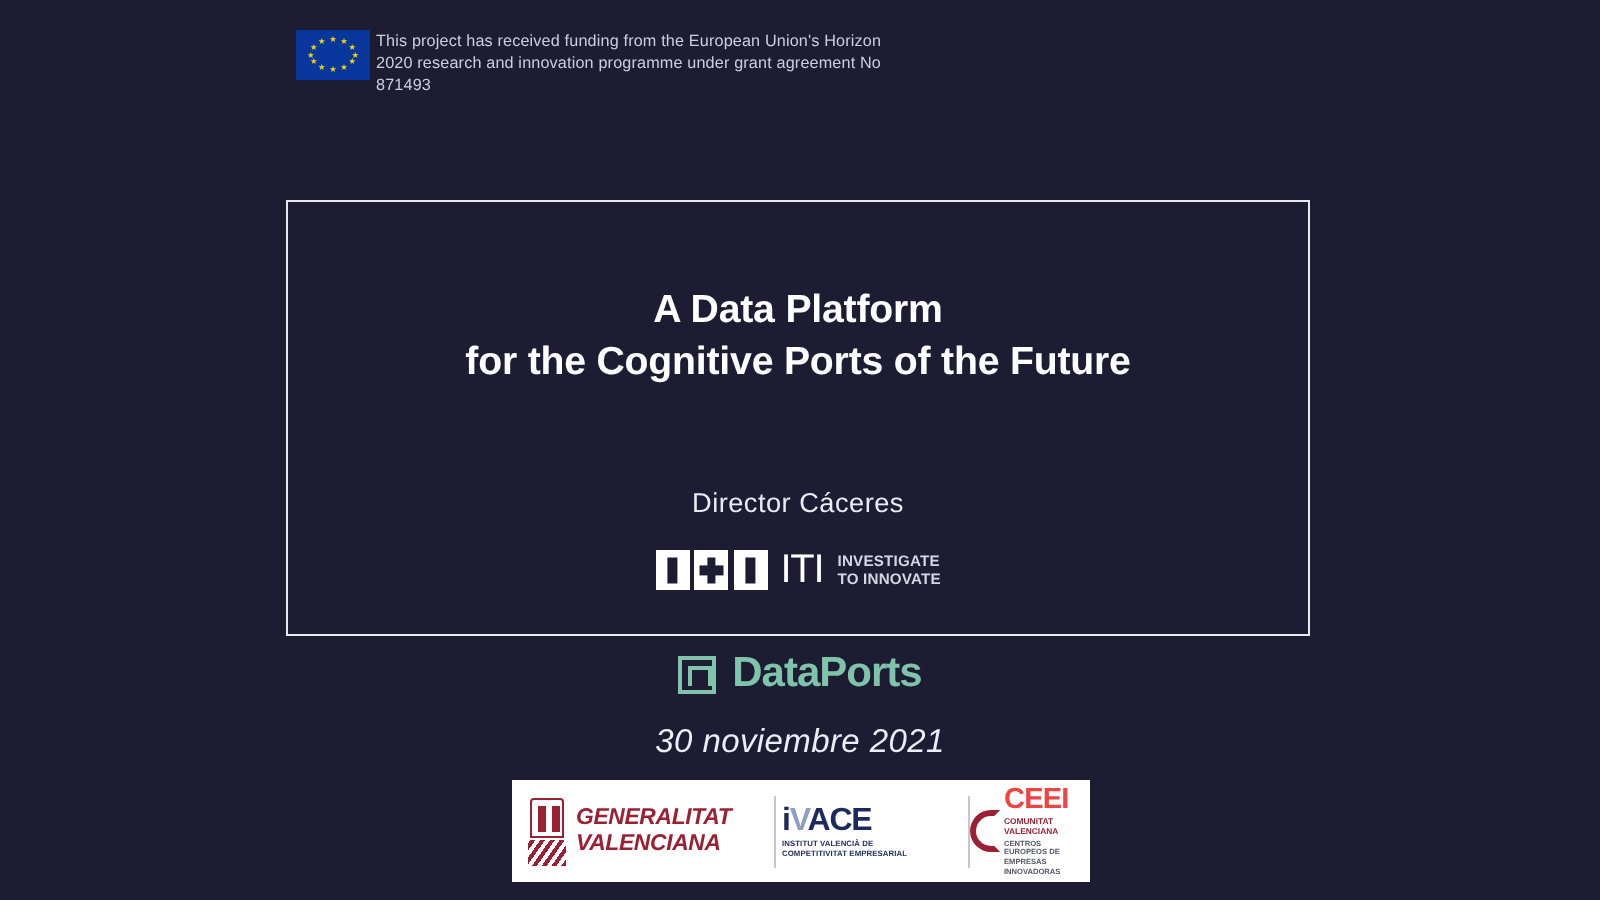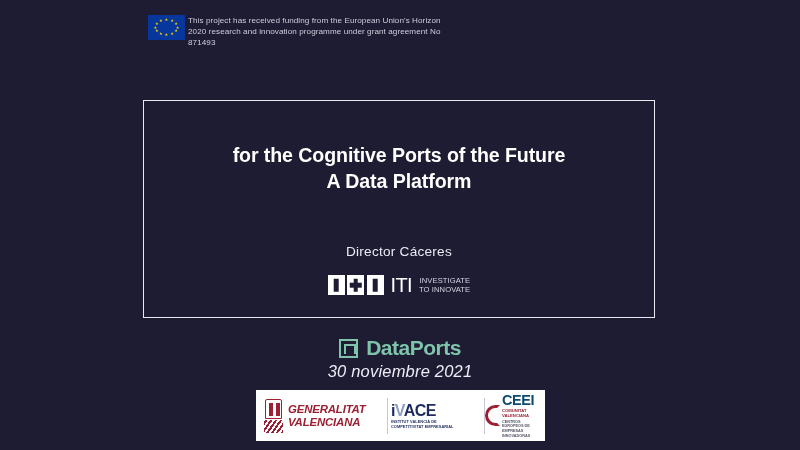--- a/index.html
+++ b/index.html
@@ -101,36 +101,35 @@
   #iti-word {
     color:#ffffff;
     font-size:20px;
     font-weight:normal;
     letter-spacing:-0.6px;
     margin-left:3px;
   }
   #iti-tagline {
     color:#d7d5e4;
     font-size:7.6px;
-    font-weight:normal;
+    font-weight:bold;
     line-height:9.2px;
     letter-spacing:0.1px;
     margin-left:3.5px;
-    text-align:right;
+    text-align:left;
   }
 
   
   #dataports-logo {
     position:absolute;
     left:0; right:0; top:325px;
     display:flex;
     align-items:center;
     justify-content:center;
     gap:8px;
-    margin-top:11px;
   }
   #dp-icon {
     width:19px; height:19px;
     border:2.3px solid #7fc3ab;
     position:relative;
   }
   #dp-icon::after {
     content:"";
     position:absolute;
     left:3.2px; top:3.2px;
@@ -255,21 +254,21 @@
   }
   #ceei-arc {
     width:15px; height:21px;
     border:3.4px solid #9b2033;
     border-right-color:transparent;
     border-radius:11px 0 0 11px;
     flex:0 0 auto;
   }
   #ceei-textblock { text-align:left; }
   #ceei-word {
-    color:#0c4a6e;
+    color:#ef4444;
     font-size:14.5px;
     font-weight:bold;
     letter-spacing:-0.4px;
     line-height:15px;
   }
   #ceei-sub1 {
     color:#9b2033;
     font-size:4.2px;
     font-weight:bold;
     line-height:5px;
@@ -300,22 +299,22 @@
       <span class="star" style="left: 20%; top: 50%;">★</span>
       <span class="star" style="left: 24.0192%; top: 35%;">★</span>
       <span class="star" style="left: 35%; top: 24.0192%;">★</span>
     </div>
   <div id="eu-text">This project has received funding from the European Union's Horizon 2020 research and innovation programme under grant agreement No 871493</div>
 </div>
 
 <div id="title-frame">
 
   <div id="slide-title">
+    <div>A Data Platform</div>
     <div>for the Cognitive Ports of the Future</div>
-    <div>A Data Platform</div>
   </div>
 
   <div id="presenter-block">
     <div id="presenter-name">Director Cáceres</div>
 
     <div id="iti-logo">
       <div id="iti-mark">
         <div class="iti-sq">
           <span class="bar-v"></span>
         </div>

